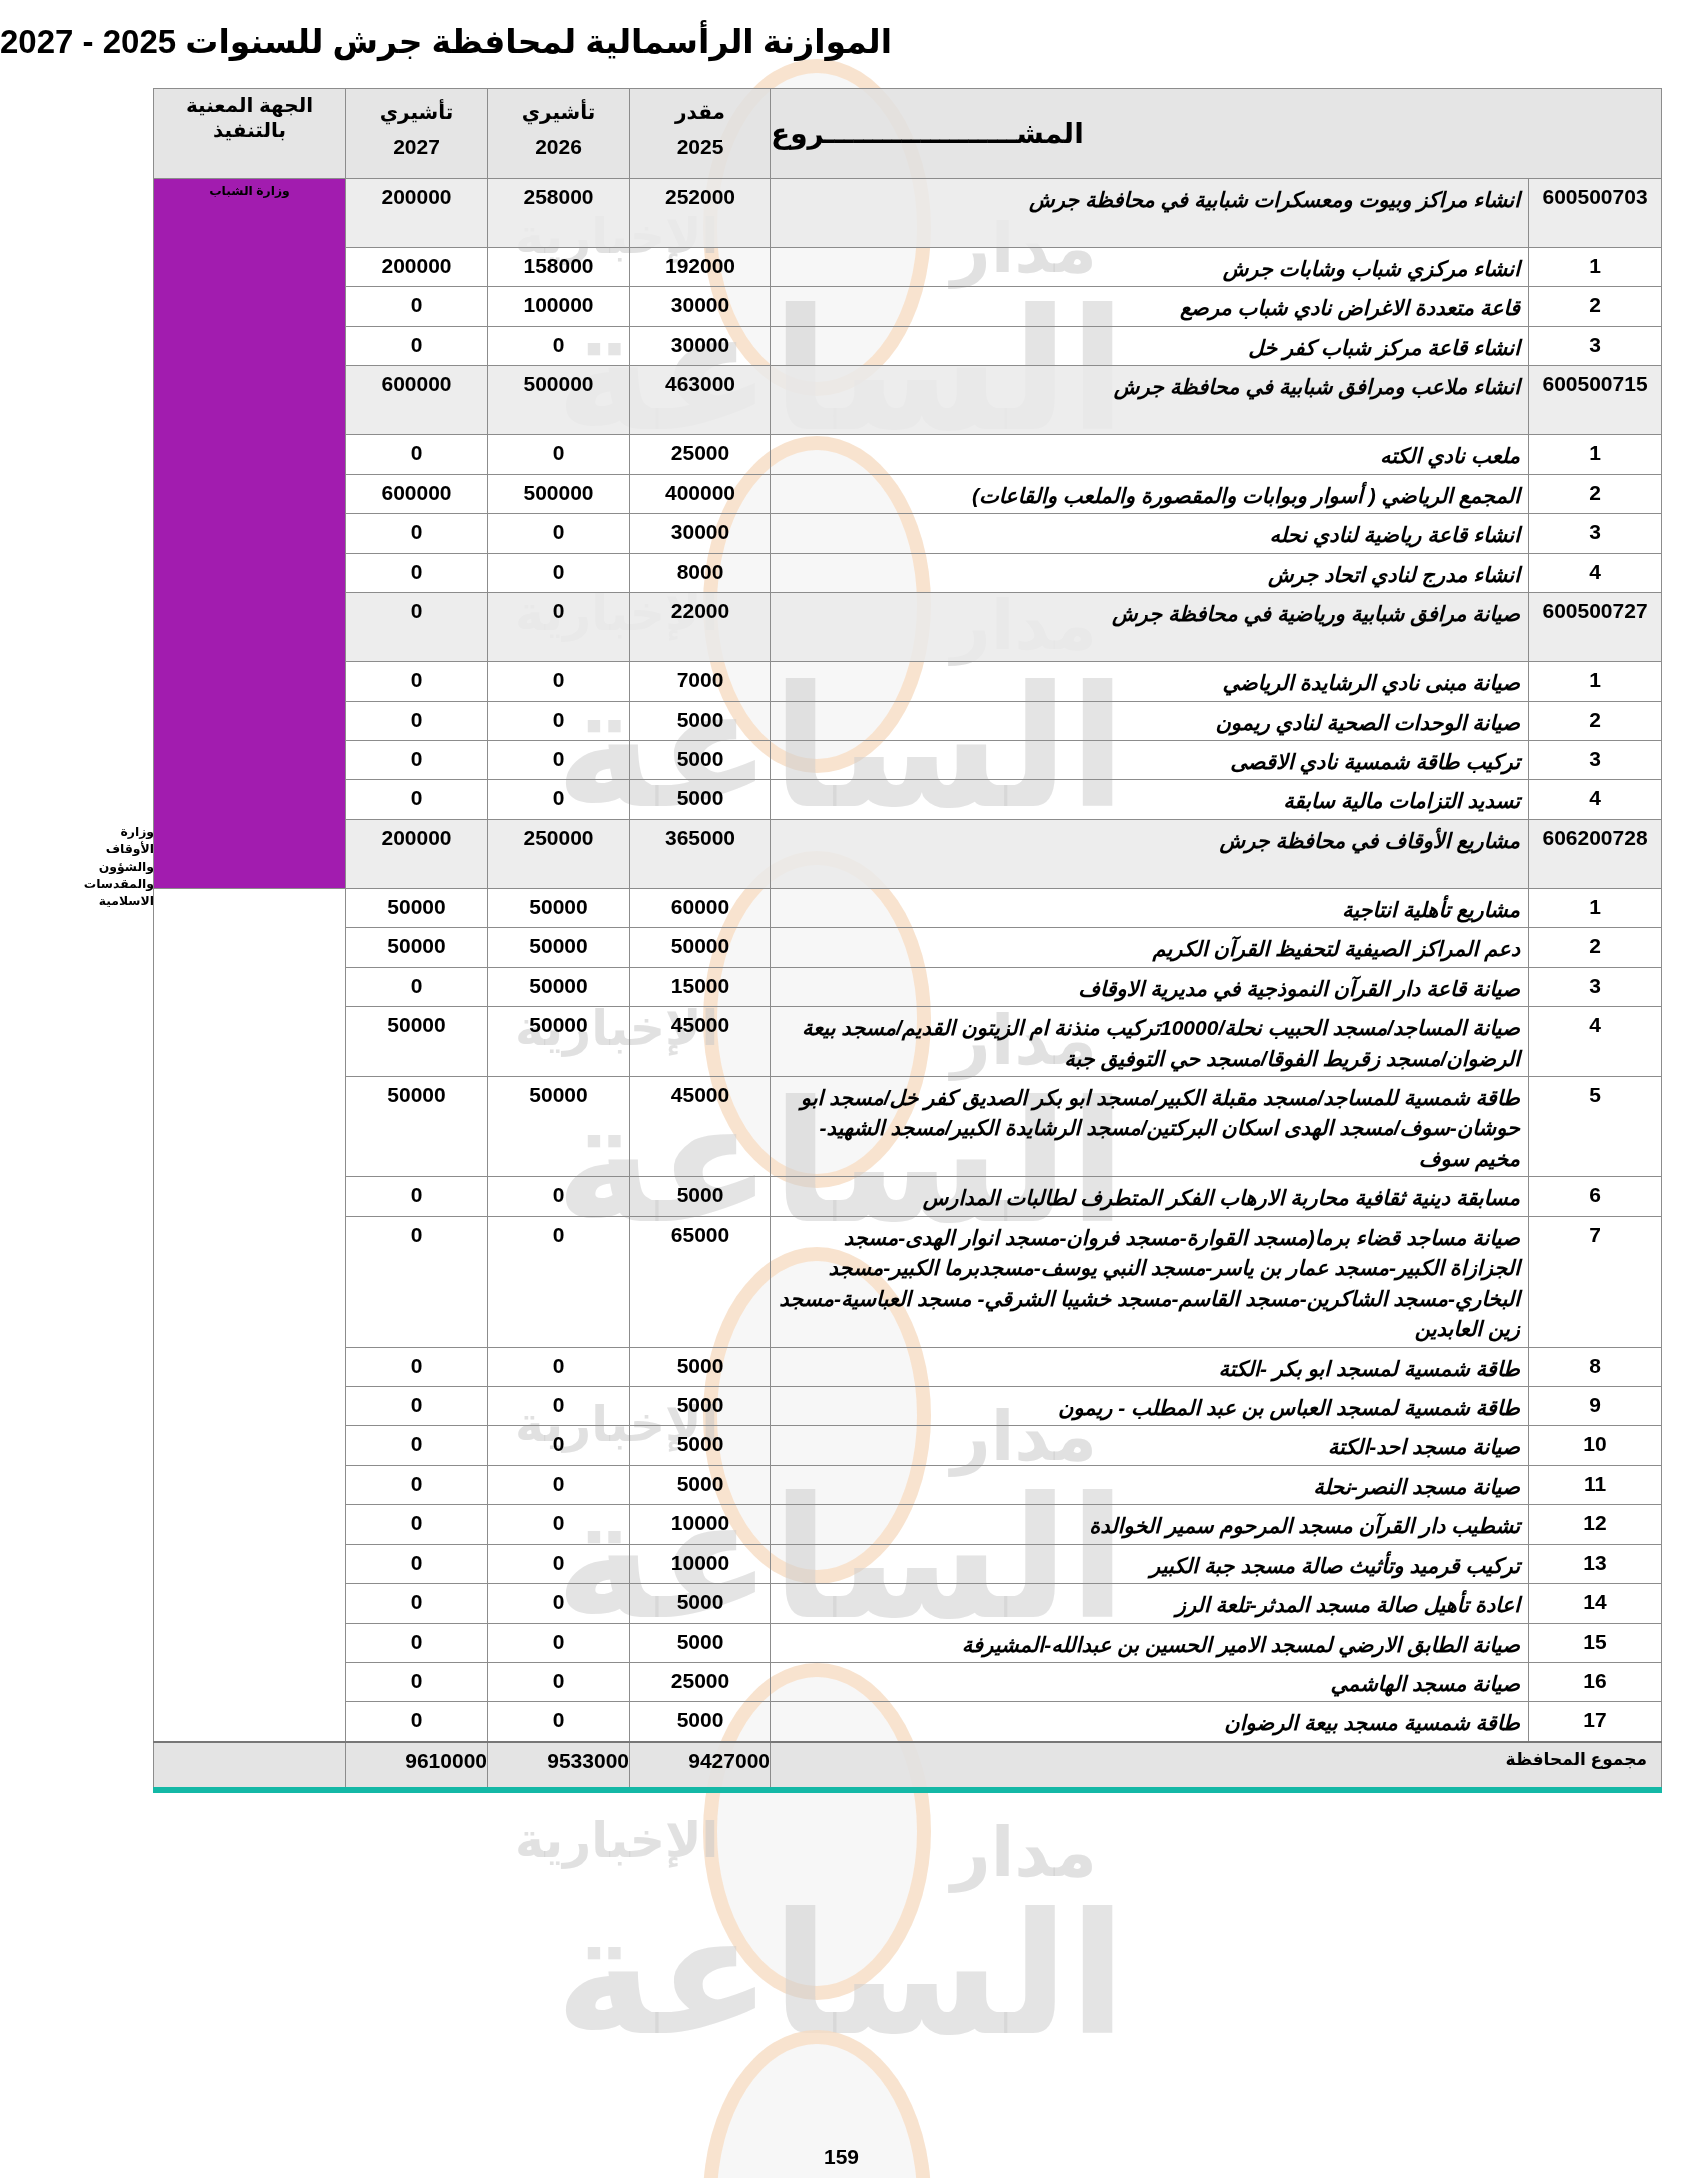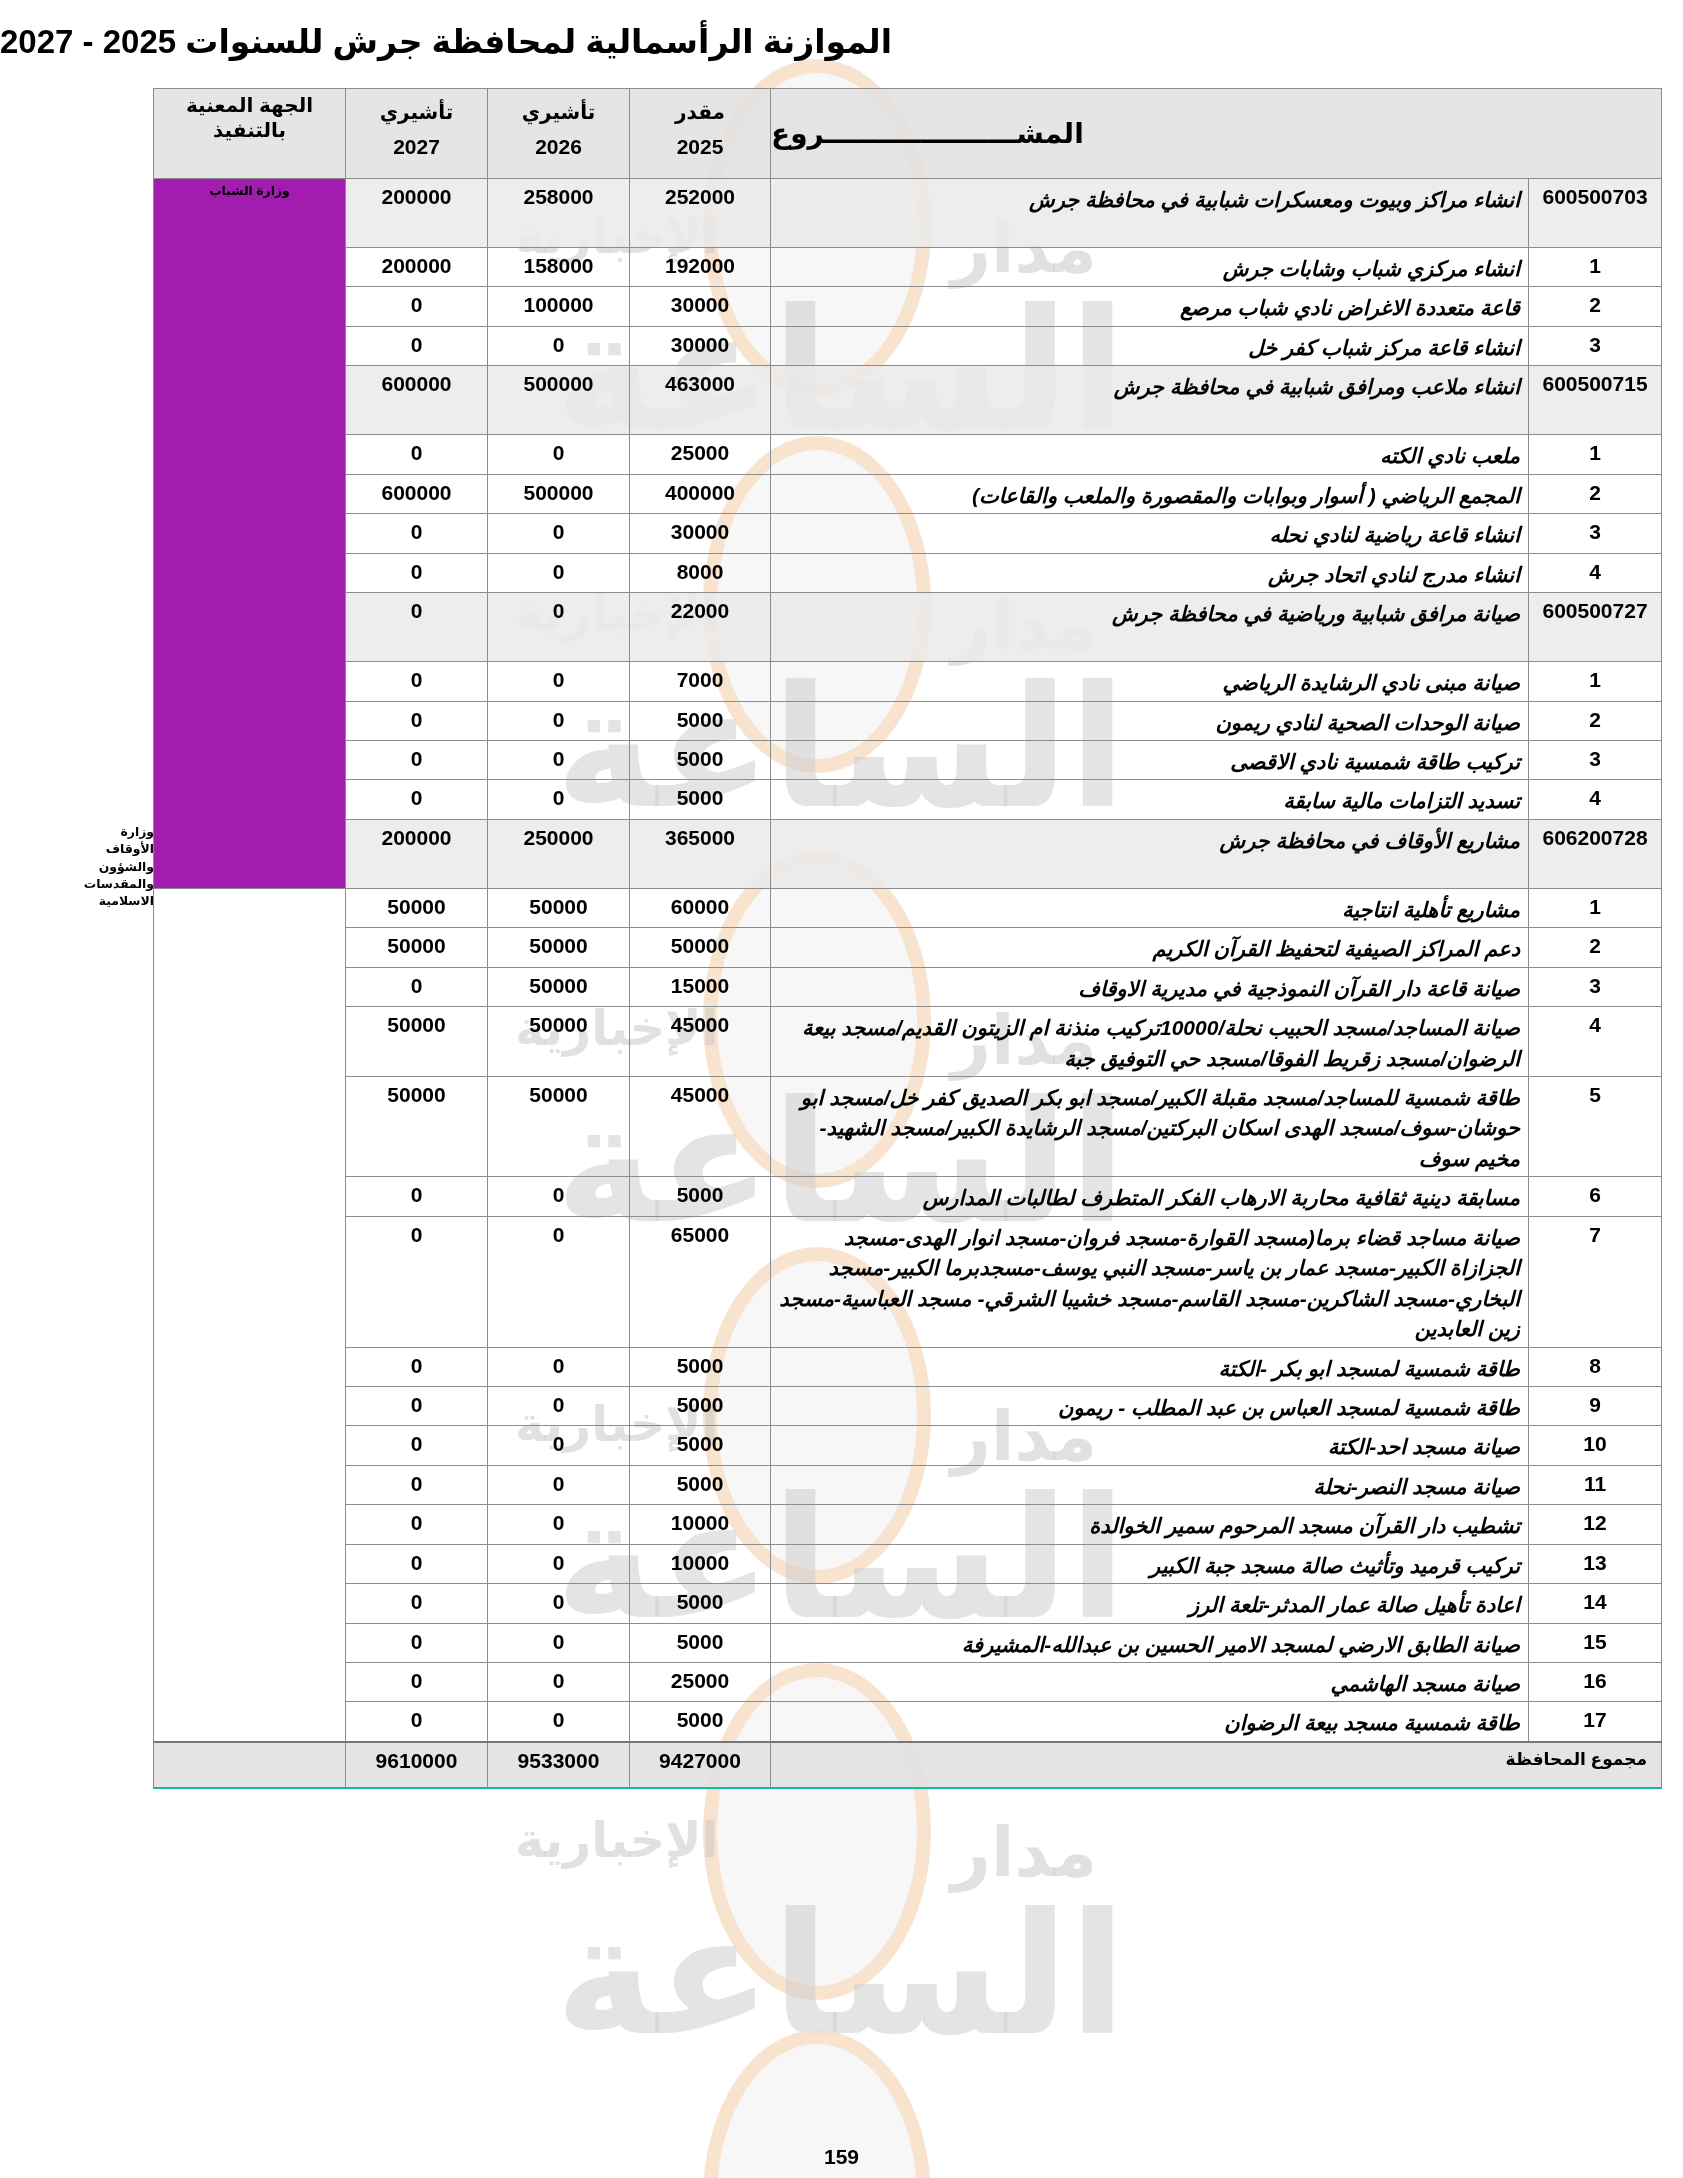--- a/index.html
+++ b/index.html
@@ -27,21 +27,21 @@
   .hdr-ent { text-align:center; line-height:1.25; padding-top:4px !important; }
 
   tr.group td.g { background:rgba(234,234,234,0.85); }
   tr.group { height:69px; }
   tr.item { height:37px; }
   td.code { text-align:center; font-size:21px; font-weight:bold; padding-top:6px !important; }
   td.num-idx { text-align:center; font-size:21px; font-weight:bold; padding-top:6px !important; }
   td.proj { text-align:right; font-size:21px; font-weight:bold; padding:6px 8px 2px 8px !important; line-height:1.45;font-style:italic; }
   td.val { text-align:center; font-size:21px; font-weight:bold; padding-top:6px !important; }
   td.entity { background:#a21caf; text-align:center; font-size:12.4px; font-weight:bold; padding-top:4px !important; line-height:1.4; }
-  tr.total td { background:rgba(225,225,225,0.9); height:38px; border-top:2px solid #777; border-bottom:2px solid #14b8a6; }
+  tr.total td { background:rgba(225,225,225,0.9); height:38px; border-top:2px solid #777; border-bottom:6px solid #14b8a6;text-align:right; }
   td.total-label { text-align:right; font-size:17px; font-weight:bold; padding:6px 14px 0 0 !important; }
 
   .page-num { position:absolute; top:2145px; left:0; width:1683px; text-align:center; font-size:21px; font-weight:bold; z-index:2; }
 </style>
 </head>
 <body>
 
 <div class="wm" style="top:59px;">
   <div class="clock"></div>
   <div class="brand1">مدار</div>
@@ -307,21 +307,21 @@
     </tr>
     <tr class="item">
       <td class="num-idx">13</td>
       <td class="proj">تركيب قرميد وتأثيث صالة مسجد جبة الكبير</td>
       <td class="val">10000</td>
       <td class="val">0</td>
       <td class="val">0</td>
     </tr>
     <tr class="item">
       <td class="num-idx">14</td>
-      <td class="proj">اعادة تأهيل صالة عمار المدثر-تلعة الرز</td>
+      <td class="proj">اعادة تأهيل صالة مسجد المدثر-تلعة الرز</td>
       <td class="val">5000</td>
       <td class="val">0</td>
       <td class="val">0</td>
     </tr>
     <tr class="item">
       <td class="num-idx">15</td>
       <td class="proj">صيانة الطابق الارضي لمسجد الامير الحسين بن عبدالله-المشيرفة</td>
       <td class="val">5000</td>
       <td class="val">0</td>
       <td class="val">0</td>

